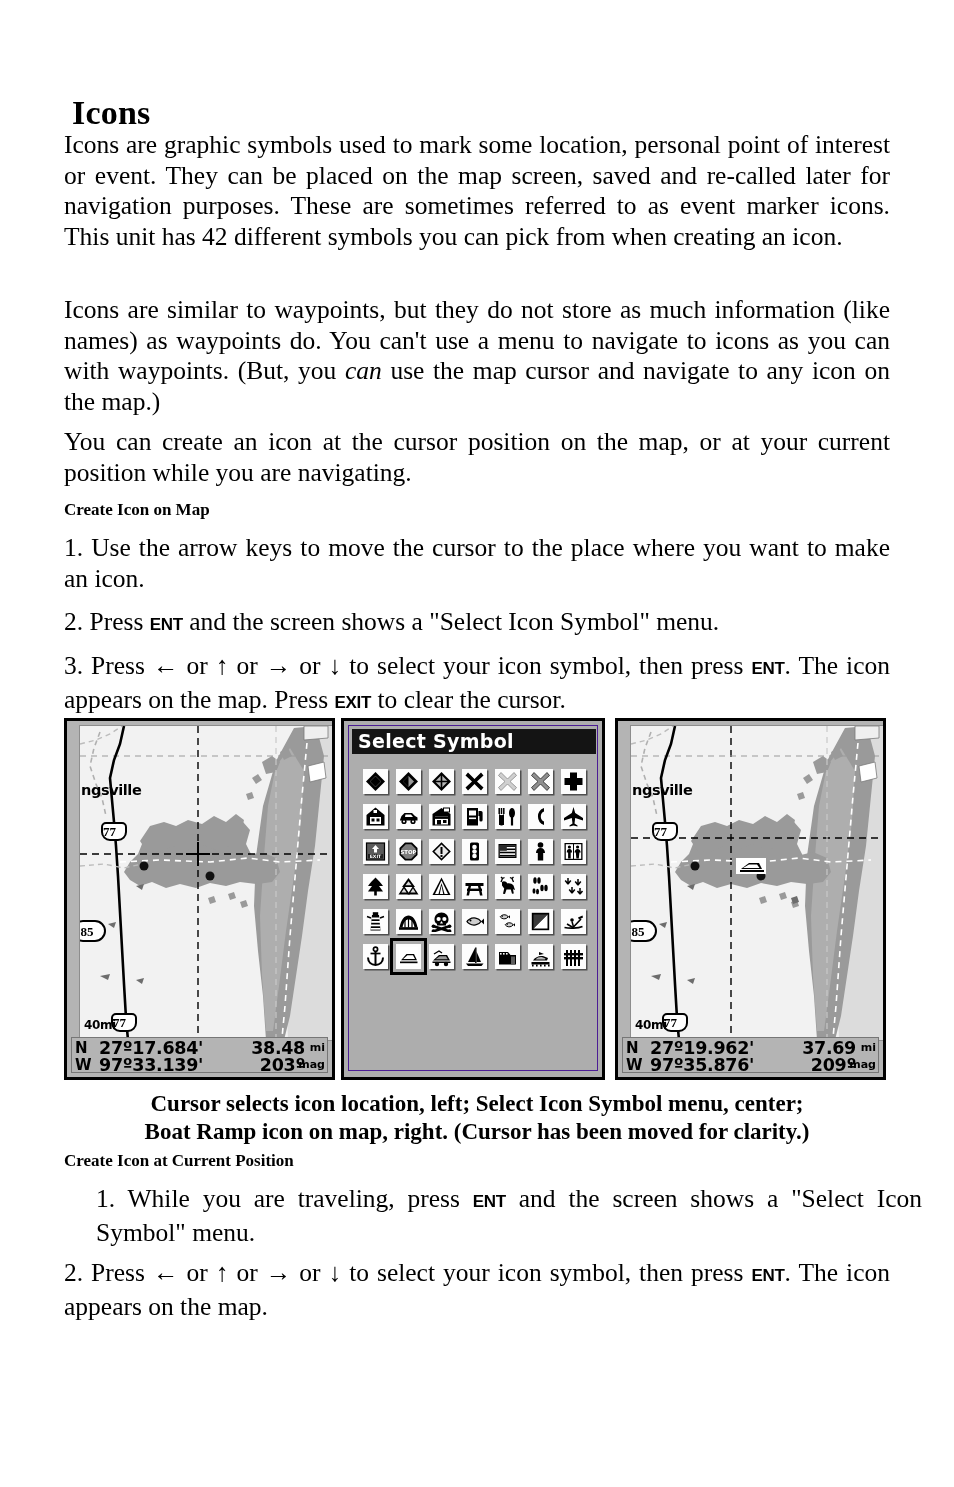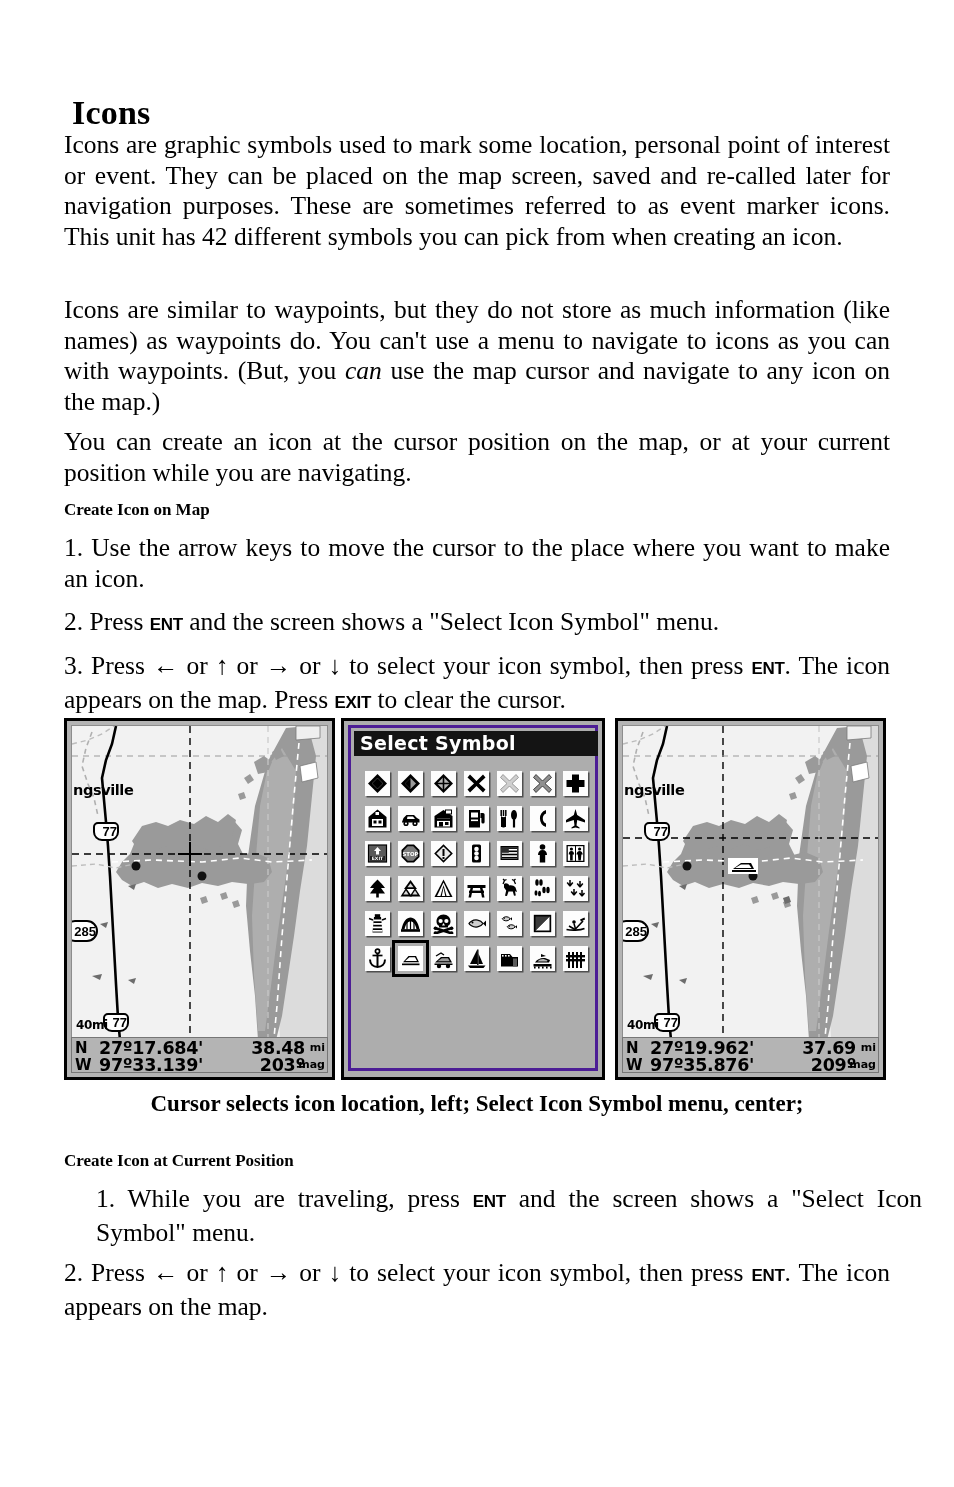--- a/index.html
+++ b/index.html
@@ -94,21 +94,21 @@
     box-sizing: border-box;
     overflow: hidden;
   }
   .gps-panel.left  { left: 0px; }
   .gps-panel.mid   { left: 277px; width: 264px; background: #adadad; }
   .gps-panel.right { left: 551px; }
 
   
   .map-screen {
     position: absolute;
-    left: 4px;
+    left: 12px;
     top: 4px;
     width: 257px;
     height: 316px;
     background: #a21caf;
     overflow: hidden;
     border: 1px solid #8d8d8d;
     box-sizing: border-box;
   }
   .map-svg { position: absolute; left: 0; top: 0; }
 
@@ -122,25 +122,25 @@
   }
   .label-city  { left: 1px;  top: 56px; font-size: 14.5px;}
   .label-scale { left: 4px;  top: 292px; font-size: 12px;}
 
   .shield {
     position: absolute;
     width: 26px; height: 19px;
     background: #fff;
     border: 2px solid #000;
     border-radius: 5px 5px 9px 9px;
-    font-family: Liberation Sans, sans-serif;
+    font-family: Liberation Serif, serif;
     font-weight: bold;
     font-size: 13px;
     line-height: 16px;
-    text-align: right;
+    text-align: left;
     box-sizing: border-box;
   }
   .shield.s77a { left: 21px; top: 96px; }
   .shield.s77b { left: 31px; top: 287px; }
   .shield.s285 {
     left: -8px; top: 152px; width: 34px; height: 22px;
     border-radius: 11px; font-size: 13px; line-height: 19px; margin-top: 42px;
   }
 
   
@@ -163,21 +163,21 @@
   .db-coord { position: absolute; left: 27px; top: -1px; font-size: 17.5px; letter-spacing: -0.3px;}
   .db-val   { position: absolute; right: 22px; top: -1px; font-size: 17.5px; letter-spacing: -0.3px;}
   .db-unit  { position: absolute; right: 2px; top: 2px; font-size: 11px; }
 
   
   .menu-screen {
     position: absolute;
     left: 4px; top: 4px;
     width: 250px; height: 346px;
     background: #adadad;
-    border: 3px solid #4c1d95;
+    border: 1px solid #4c1d95;
     box-sizing: border-box;
   }
   .menu-title {
     position: absolute;
     left: 3px; top: 3px;
     width: 244px; height: 25px;
     background: #141414;
     color: #fff;
     font-family: "DejaVu Sans", sans-serif;
     font-weight: bold;
@@ -823,20 +823,21 @@
           <span class="db-coord">97º35.876'</span>
           <span class="db-unit">mag</span>
           <span class="db-val">209º</span>
         </div>
       </div>
     </div>
   </div>
 
   <div class="figure-caption">
     <div>Cursor selects icon location, left; Select Icon Symbol menu, center;</div>
+    <div>Boat Ramp icon on map, right. (Cursor has been moved for clarity.)</div>
   </div>
 
   <h2 class="sub-head" style="top:1152px;">Create Icon at Current Position</h2>
 
   <p class="body-para" style="top:1184px;margin-left:32px;"><span>1. While you are traveling, press </span><span class="kbd">ENT</span><span> and the screen shows a "Select Icon Symbol" menu.</span></p>
 
   <p class="body-para" style="top:1258px;"><span>2. Press ← or ↑ or → or ↓ to select your icon symbol, then press </span><span class="kbd">ENT</span><span>. The icon appears on the map.</span></p>
 
 </div>
 

